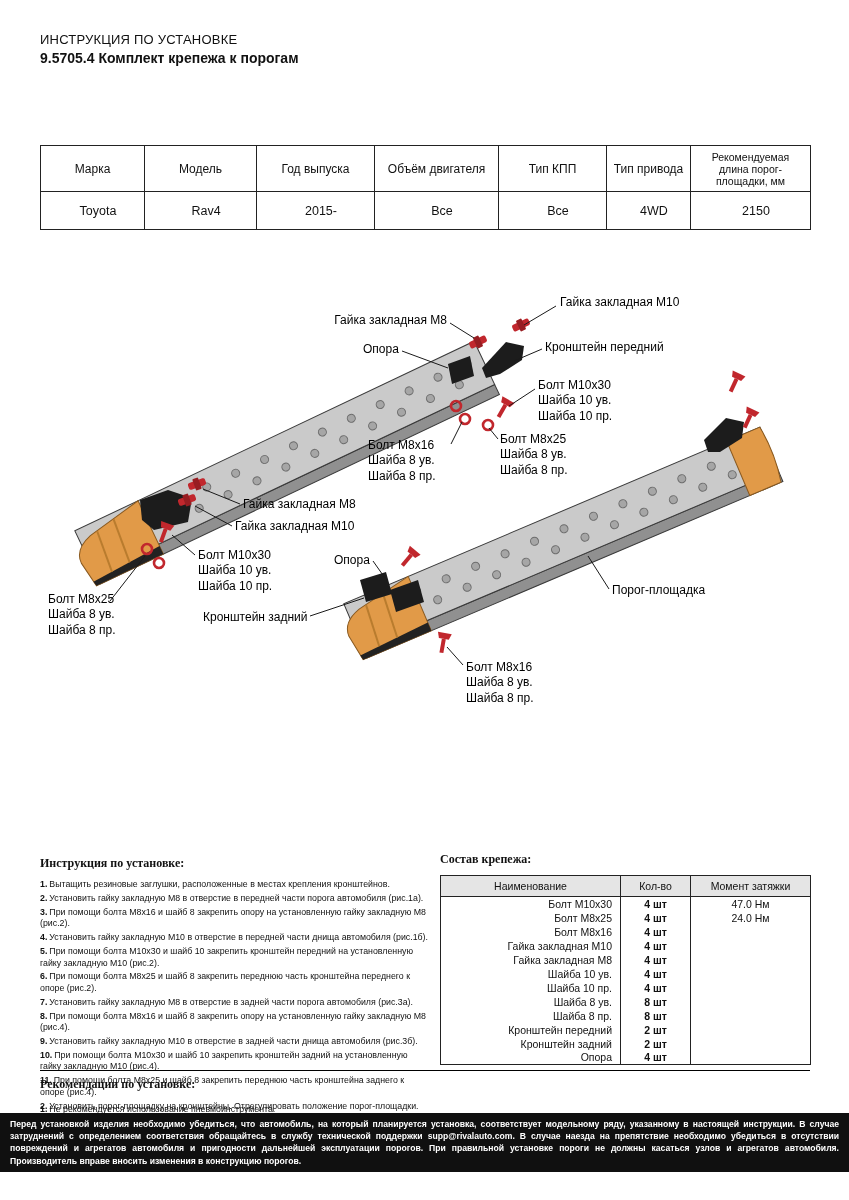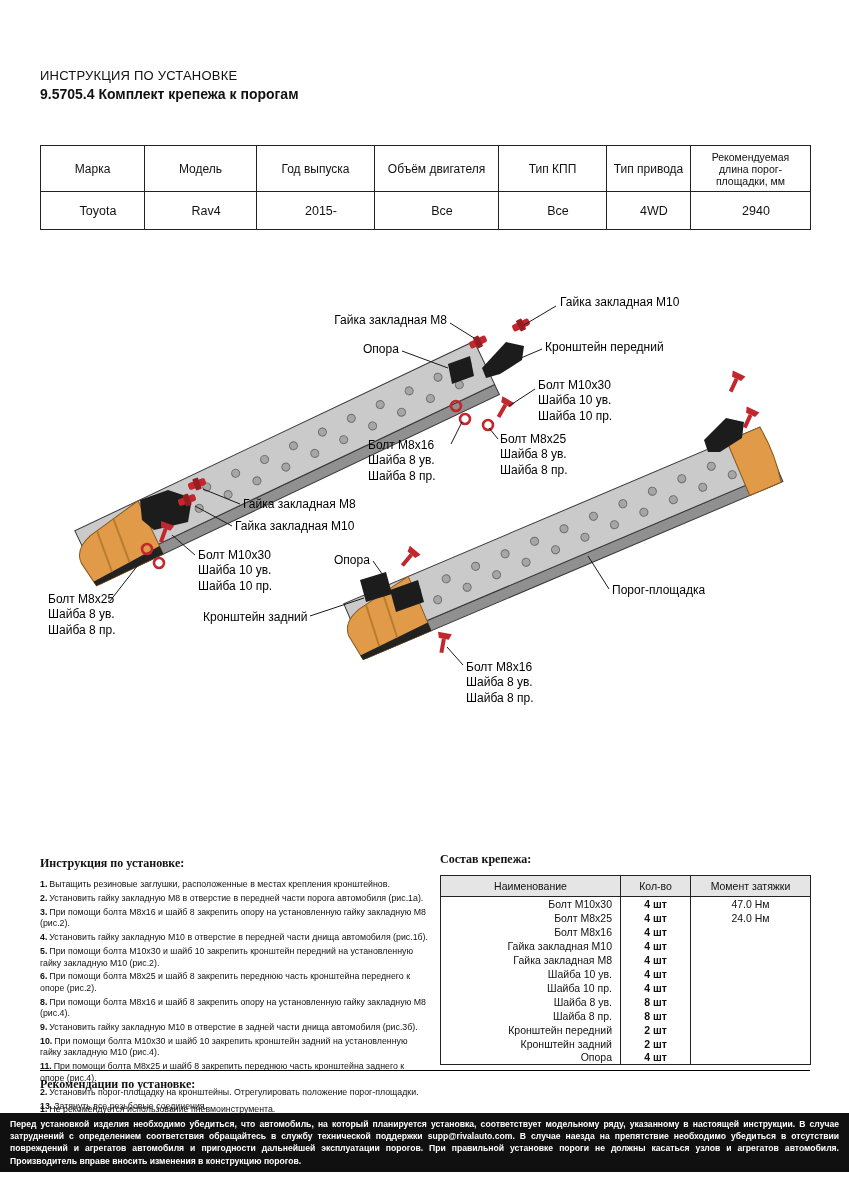--- a/index.html
+++ b/index.html
@@ -1,20 +1,20 @@
 <!DOCTYPE html>
 <html><head>
 <meta charset="utf-8">
 <style>
   * { margin:0; padding:0; box-sizing:border-box; }
   html,body { background:#ffffff; }
   body { font-family:"Liberation Sans", sans-serif; color:#111; }
   .page { position:relative; width:849px; height:1200px; background:#fff; margin:0 auto; overflow:hidden; }
 
-  .hdr { position:absolute; left:40px; top:32px;margin-top:36px; }
+  .hdr { position:absolute; left:40px; top:32px; }
   .hdr .t1 { font-size:13px; letter-spacing:.2px; }
   .hdr .t2 { font-size:14px; font-weight:bold; margin-top:3px; }
 
   table.spec { position:absolute; left:40px; top:145px; width:770px; border-collapse:collapse; table-layout:fixed; }
   table.spec th, table.spec td { border:1px solid #222; text-align:center; vertical-align:middle; font-weight:normal; padding:2px 5px;margin-left:22px; }
   table.spec th { height:46px; font-size:12px; }
   table.spec th.small { font-size:10.5px; }
   table.spec td { height:38px; font-size:12.5px;padding-left:16px; }
 
   .diagram { position:absolute; left:0; top:268px; width:849px; height:480px; }
@@ -73,21 +73,21 @@
       </tr>
     </thead>
     <tbody>
       <tr>
         <td>Toyota</td>
         <td>Rav4</td>
         <td>2015-</td>
         <td>Все</td>
         <td>Все</td>
         <td>4WD</td>
-        <td>2940</td>
+        <td>2150</td>
       </tr>
     </tbody>
   </table>
 
   <div class="diagram">
     <svg width="849" height="480" viewBox="0 0 849 480">
       <defs>
         <g id="bolt">
           <path d="M-7,-5 L7,-5 L5,1 L-5,1 Z" fill="#c1272d"></path>
           <rect x="-2" y="1" width="4" height="14" fill="#c1272d"></rect>
@@ -245,20 +245,21 @@
   </div>
 
   <div class="col-left">
     <h3 class="sec">Инструкция по установке:</h3>
     <div class="step"><span class="n">1.</span><span>Вытащить резиновые заглушки, расположенные в местах крепления кронштейнов.</span></div>
     <div class="step"><span class="n">2.</span><span>Установить гайку закладную М8 в отверстие в передней части порога автомобиля (рис.1а).</span></div>
     <div class="step"><span class="n">3.</span><span>При помощи болта М8х16 и шайб 8 закрепить опору на установленную гайку закладную М8 (рис.2).</span></div>
     <div class="step"><span class="n">4.</span><span>Установить гайку закладную М10 в отверстие в передней части днища автомобиля (рис.1б).</span></div>
     <div class="step"><span class="n">5.</span><span>При помощи болта М10х30 и шайб 10 закрепить кронштейн передний на установленную гайку закладную М10 (рис.2).</span></div>
     <div class="step"><span class="n">6.</span><span>При помощи болта М8х25 и шайб 8 закрепить переднюю часть кронштейна переднего к опоре (рис.2).</span></div>
+    <div class="step"><span class="n">7.</span><span>Установить гайку закладную М8 в отверстие в задней части порога автомобиля (рис.3а).</span></div>
     <div class="step"><span class="n">8.</span><span>При помощи болта М8х16 и шайб 8 закрепить опору на установленную гайку закладную М8 (рис.4).</span></div>
     <div class="step"><span class="n">9.</span><span>Установить гайку закладную М10 в отверстие в задней части днища автомобиля (рис.3б).</span></div>
     <div class="step"><span class="n">10.</span><span>При помощи болта М10х30 и шайб 10 закрепить кронштейн задний на установленную гайку закладную М10 (рис.4).</span></div>
     <div class="step"><span class="n">11.</span><span>При помощи болта М8х25 и шайб 8 закрепить переднюю часть кронштейна заднего к опоре (рис.4).</span></div>
     <div class="step"><span class="n">2.</span><span>Установить порог-площадку на кронштейны. Отрегулировать положение порог-площадки.</span></div>
     <div class="step"><span class="n">13.</span><span>Затянуть все резьбовые соединения.</span></div>
   </div>
 
   <div class="col-right">
     <h3 class="sec">Состав крепежа:</h3>

